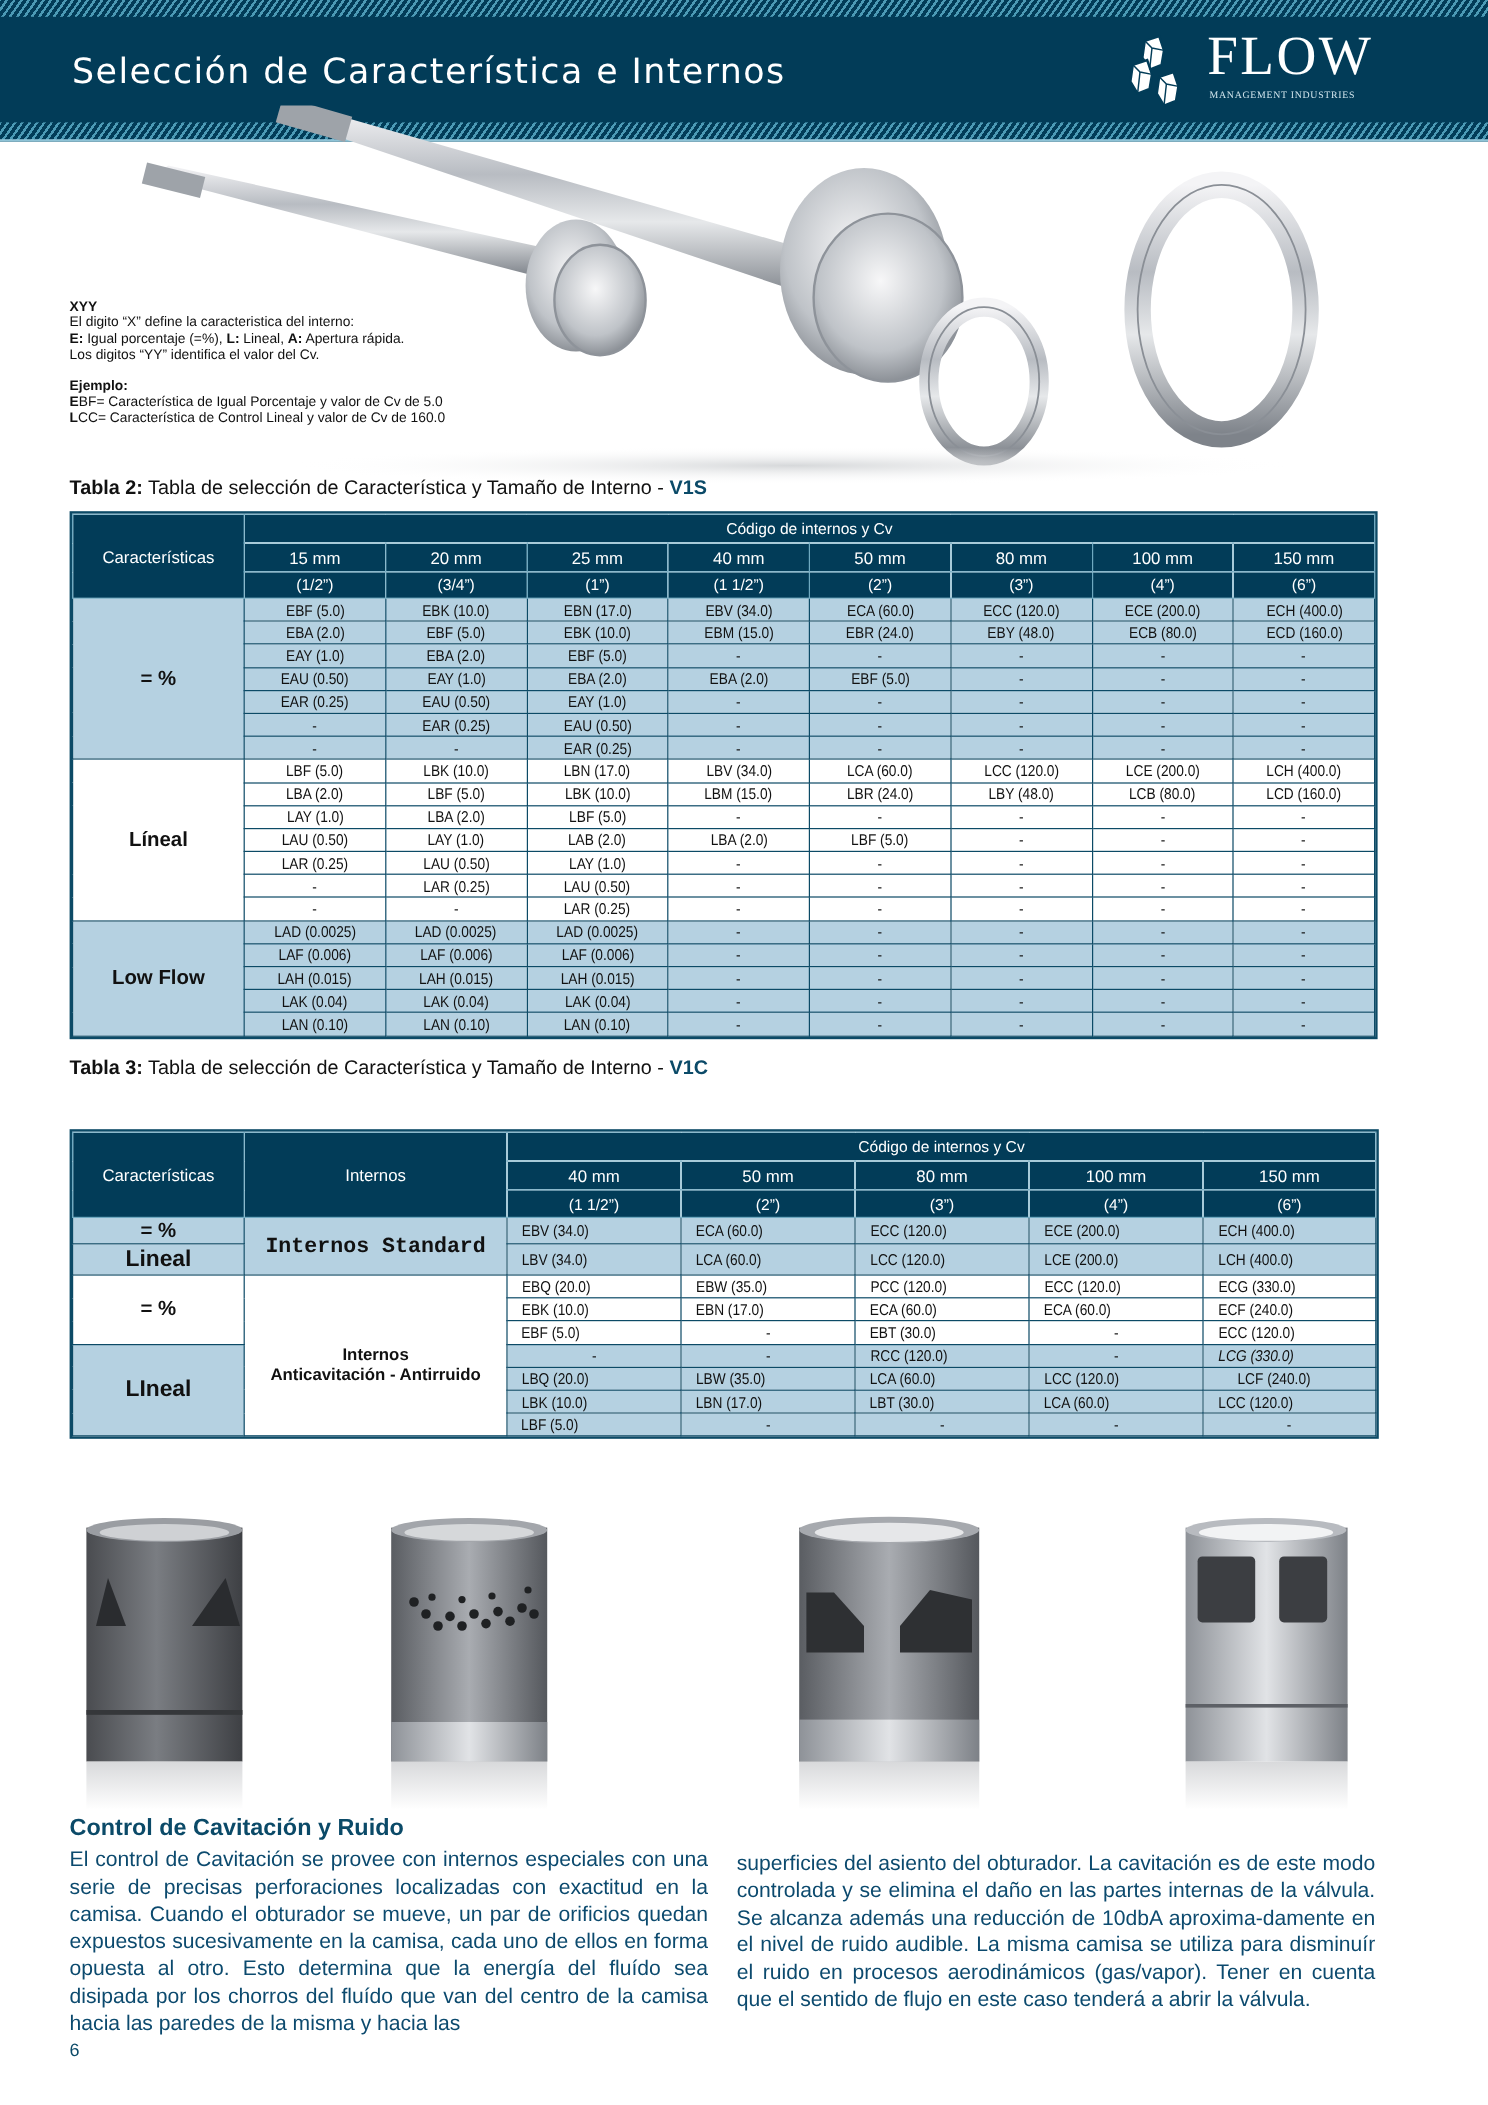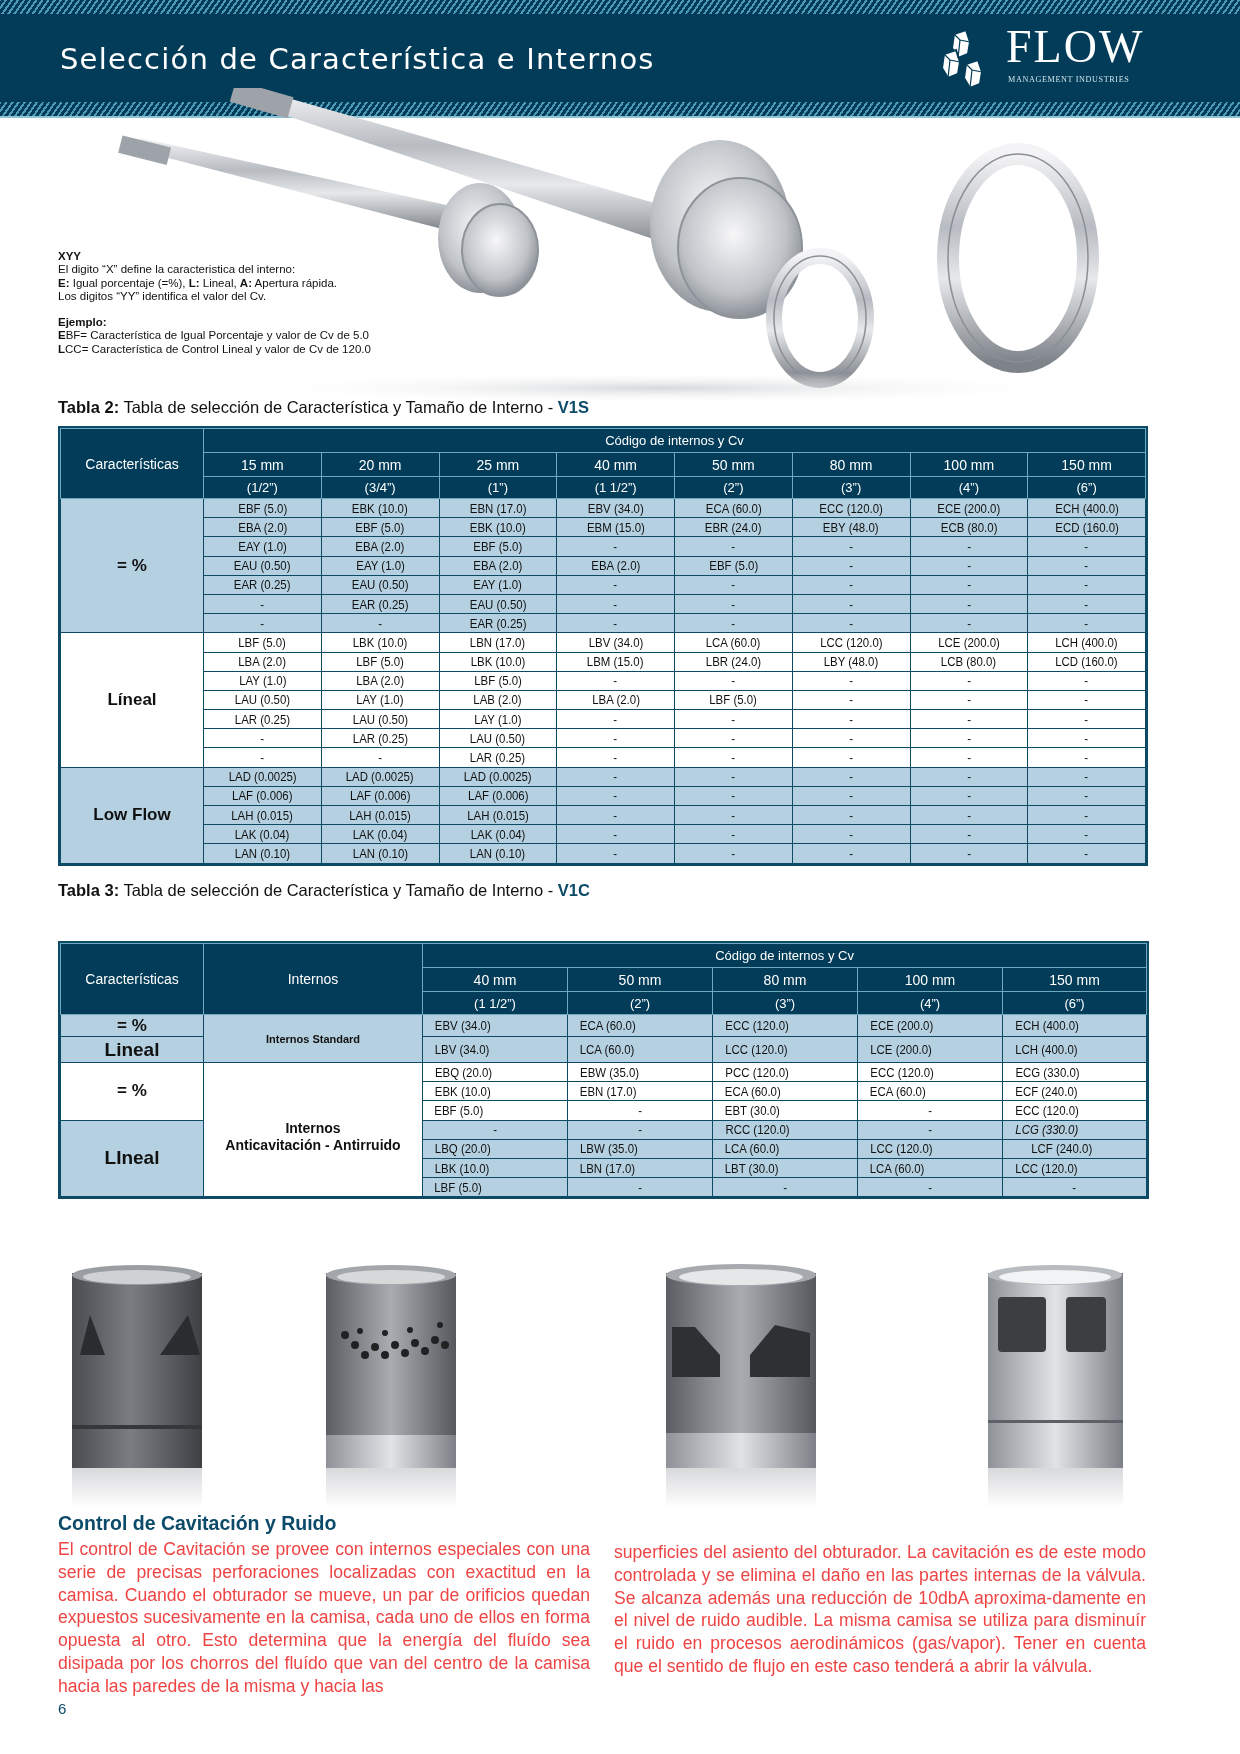--- a/index.html
+++ b/index.html
@@ -31,21 +31,21 @@
   table.spec th.cat { border-right: 1.5px solid #6fa9c0; }
   table.spec .blue td { background: #b5d1e1; }
   table.spec .white td { background: #ffffff; }
   table.spec td.group { font-weight: bold; font-size: 17px; }
   table.spec { outline: 2.5px solid #0c4a66; }
   .cond { display: inline-block; transform: scaleX(0.88); transform-origin: center; }
 
   .images-row { position: absolute; left: 50px; top: 1255px; width: 1160px; height: 260px; }
 
   .section-title { position: absolute; left: 58px; top: 1512px; font-size: 19.5px; font-weight: bold; color: #0b4a68; }
-  .body-col { position: absolute; top: 1538px; width: 532px; font-size: 17.6px; line-height: 22.8px; text-align: justify; color: #ef4444; }
+  .body-col { position: absolute; top: 1538px; width: 532px; font-size: 17.6px; line-height: 22.8px; text-align: justify; color: #0c4a6e; }
   .body-col.left { left: 58px; }
   .body-col.right { left: 614px; top: 1541px; }
   .page-num { position: absolute; left: 58px; top: 1700px; font-size: 15px; color: #0b4a68; }
 </style>
 </head>
 <body>
 
 <div class="header">
   <div class="stripes top"></div>
   <div class="stripes bottom"></div>
@@ -110,21 +110,21 @@
 </svg>
 
 <div class="legend">
   <div><b>XYY</b></div>
   <div>El digito “X” define la caracteristica del interno:</div>
   <div><b>E:</b><span> Igual porcentaje (=%), </span><b>L:</b><span> Lineal, </span><b>A:</b><span> Apertura rápida.</span></div>
   <div>Los digitos “YY” identifica el valor del Cv.</div>
   <div class="gap"></div>
   <div><b>Ejemplo:</b></div>
   <div><b>E</b><span>BF= Característica de Igual Porcentaje y valor de Cv de 5.0</span></div>
-  <div><b>L</b><span>CC= Característica de Control Lineal y valor de Cv de 120.0</span></div>
+  <div><b>L</b><span>CC= Característica de Control Lineal y valor de Cv de 160.0</span></div>
 </div>
 
 <div class="table-caption" style="top:398px;"><b>Tabla 2:</b><span> Tabla de selección de Característica y Tamaño de Interno - </span><span class="model">V1S</span></div>
 <table class="spec" id="t2" style="left:60px; top:428px; width:1086px;">
   <colgroup>
       <col style="width:143px">
     </colgroup>
   <thead id="t2-head">
       <tr style="height: 24px;">
         <th rowspan="3" class="cat" style="font-size: 14px;">Características</th>
@@ -376,21 +376,21 @@
         <th>(1 1/2”)</th>
         <th>(2”)</th>
         <th>(3”)</th>
         <th>(4”)</th>
         <th>(6”)</th>
       </tr>
     </thead>
   <tbody id="t3-body">
       <tr class="blue" style="height: 22px;">
         <td class="group">= %</td>
-        <td rowspan="2" style="font-weight: bold; font-size: 11px;">Internos Standard</td>
+        <td rowspan="2" style="font-weight: bold; font-size: 18px; font-family: Liberation Mono, monospace;">Internos Standard</td>
         <td style="text-align: left; padding-left: 8px;"><span class="cond">EBV (34.0)</span></td>
         <td style="text-align: left; padding-left: 8px;"><span class="cond">ECA (60.0)</span></td>
         <td style="text-align: left; padding-left: 8px;"><span class="cond">ECC (120.0)</span></td>
         <td style="text-align: left; padding-left: 8px;"><span class="cond">ECE (200.0)</span></td>
         <td style="text-align: left; padding-left: 8px;"><span class="cond">ECH (400.0)</span></td>
       </tr>
       <tr class="blue" style="height: 26px;">
         <td class="group" style="font-size: 19px;">Lineal</td>
         <td style="text-align: left; padding-left: 8px;"><span class="cond">LBV (34.0)</span></td>
         <td style="text-align: left; padding-left: 8px;"><span class="cond">LCA (60.0)</span></td>

